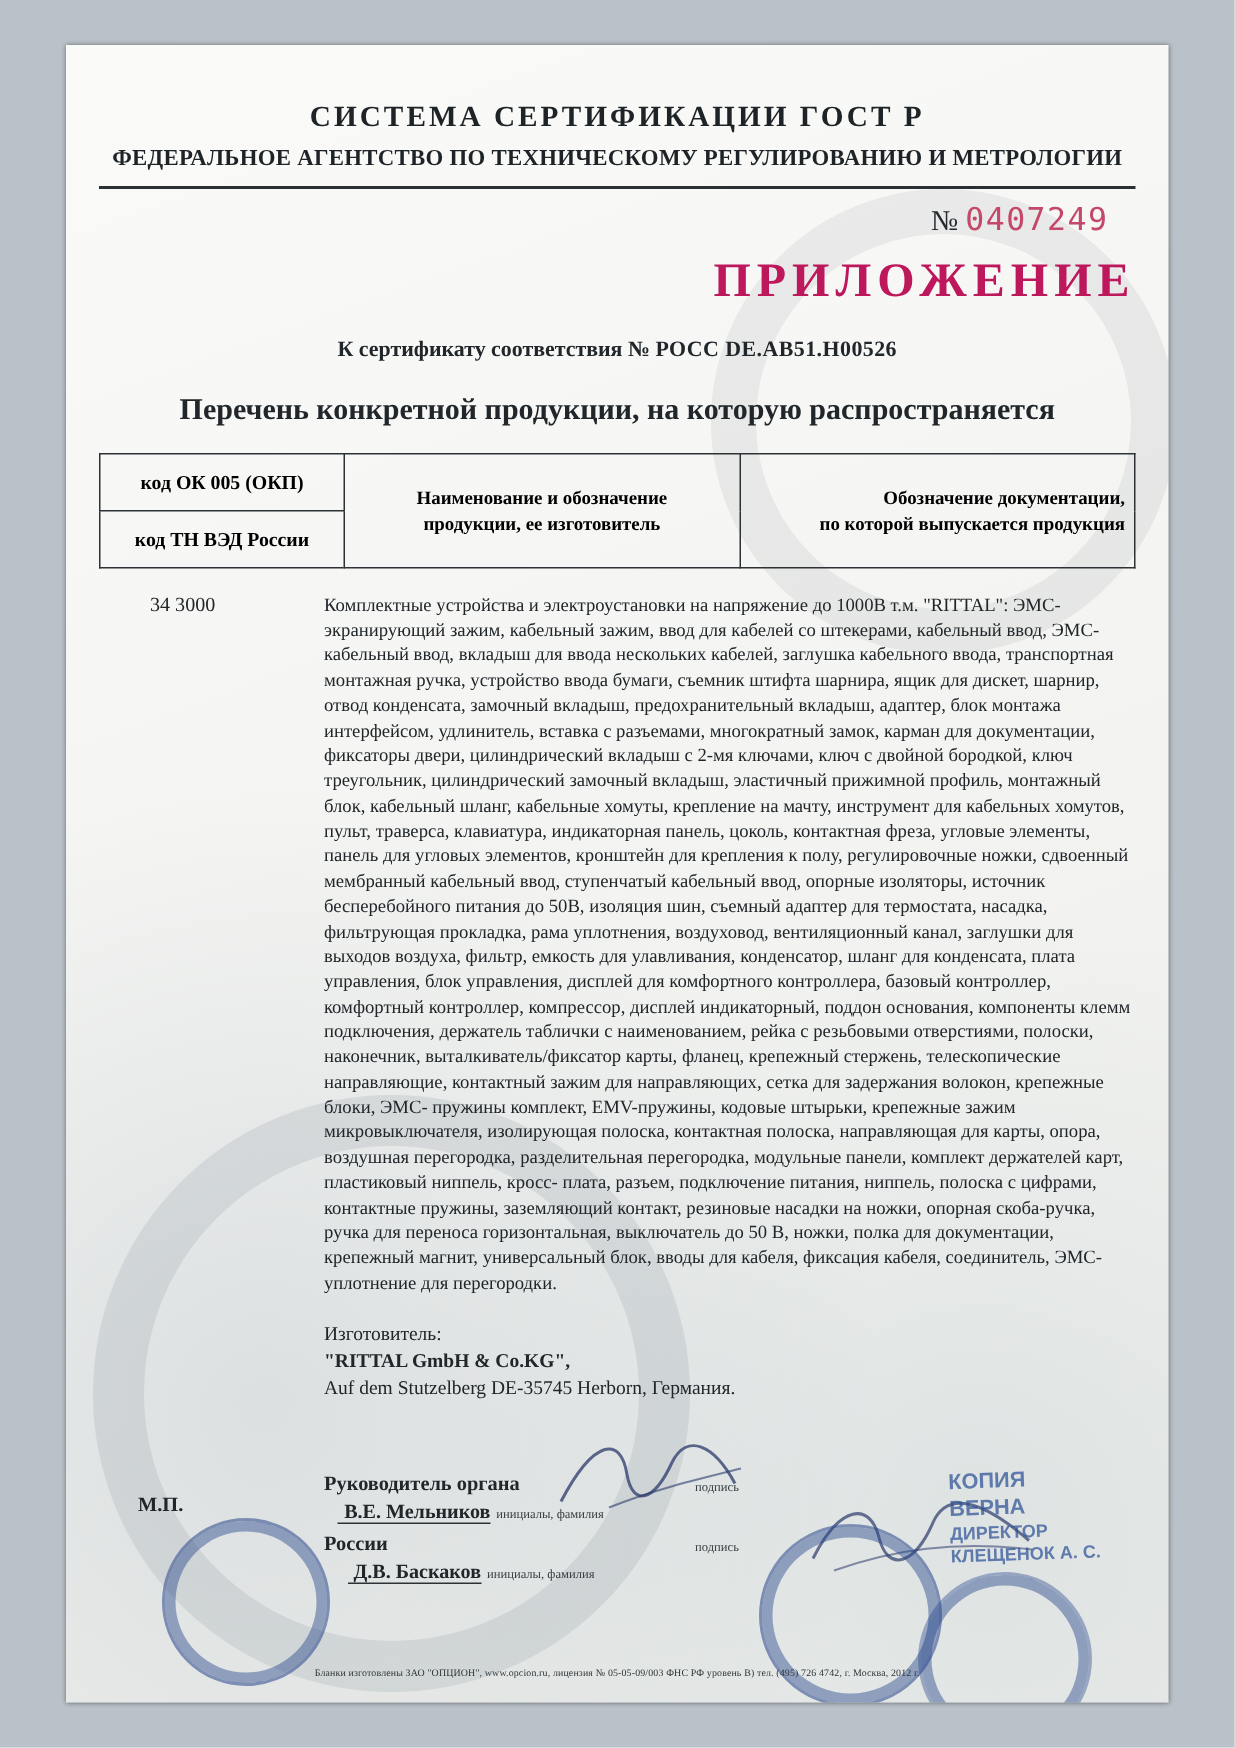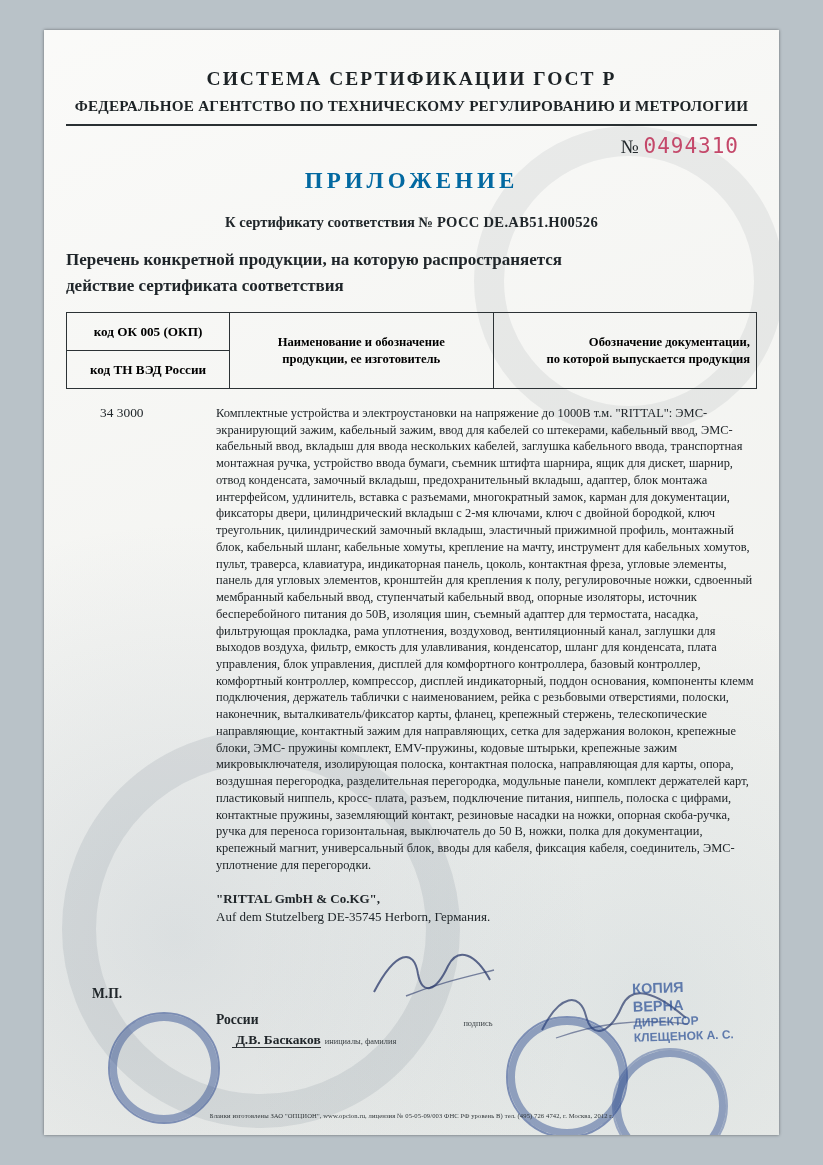--- a/index.html
+++ b/index.html
@@ -48,31 +48,31 @@
   .numline .num{
     position:absolute;right:18px;top:8px;
     font-size:19px;color:#23292c;font-family:"Liberation Serif",serif;
   }
   .numline .numval{
     color:#c4486a;letter-spacing:1px;font-size:21px;
     font-family:"DejaVu Sans Mono", monospace;
   }
 
   .title{
-    text-align:center;font-size:23px;font-weight:bold;letter-spacing:4px;
-    color:#0369a1;margin-top:2px;
+    text-align:right;font-size:32px;font-weight:bold;letter-spacing:4px;
+    color:#be185d;margin-top:2px;
   }
   .subtitle{
     text-align:center;font-size:14.6px;font-weight:bold;color:#20262a;
     margin-top:20px;
   }
   .subtitle .certno{font-weight:bold;letter-spacing:.3px;}
   .subtitle .certno:before{content:"";}
   .lead{
-    font-size:17px;font-weight:bold;color:#20262a;
+    text-align:center;font-size:20px;font-weight:bold;color:#20262a;
     margin-top:16px;line-height:1.5;
   }
 
   
   table.t{
     width:100%;border-collapse:collapse;margin-top:14px;
     table-layout:fixed;
   }
   table.t td{
     border:1.4px solid #2c3235;
@@ -171,34 +171,33 @@
 
     <div class="hdr">
       <div class="l1">СИСТЕМА СЕРТИФИКАЦИИ ГОСТ Р</div>
       <div class="l2">ФЕДЕРАЛЬНОЕ АГЕНТСТВО ПО ТЕХНИЧЕСКОМУ РЕГУЛИРОВАНИЮ И МЕТРОЛОГИИ</div>
       <div class="rule"></div>
     </div>
 
     <div class="numline">
       <div class="num">
         <span>№</span>
-        <span class="numval">0494310</span>
+        <span class="numval">0407249</span>
       </div>
     </div>
 
     <div class="title">ПРИЛОЖЕНИЕ</div>
 
     <div class="subtitle">
       <span>К сертификату соответствия №</span>
       <span class="certno">РОСС DE.АВ51.Н00526</span>
     </div>
 
     <div class="lead">
       <div>Перечень конкретной продукции,  на которую распространяется</div>
-      <div>действие сертификата соответствия</div>
     </div>
 
     <table class="t">
       <tbody>
           <tr>
         <td class="c1 hcell">код ОК 005 (ОКП)</td>
         <td class="c2" rowspan="2">
           <div>Наименование и обозначение</div>
           <div>продукции, ее изготовитель</div>
         </td>
@@ -211,28 +210,40 @@
         <td class="c1 hcell">код ТН ВЭД России</td>
       </tr>
     </tbody>
       </table>
 
     <div class="bodywrap">
       <div class="okp">34 3000</div>
       <div class="prodtext">Комплектные устройства и электроустановки на напряжение до 1000В т.м. "RITTAL": ЭМС-экранирующий зажим, кабельный зажим, ввод для кабелей со штекерами, кабельный ввод, ЭМС-кабельный ввод, вкладыш для ввода нескольких кабелей, заглушка кабельного ввода, транспортная монтажная ручка, устройство ввода бумаги, съемник штифта шарнира, ящик для дискет, шарнир, отвод конденсата, замочный вкладыш, предохранительный вкладыш, адаптер, блок монтажа интерфейсом, удлинитель, вставка с разъемами, многократный замок, карман для документации, фиксаторы двери, цилиндрический вкладыш с 2-мя ключами, ключ с двойной бородкой, ключ треугольник, цилиндрический замочный вкладыш, эластичный прижимной профиль, монтажный блок, кабельный шланг, кабельные хомуты, крепление на мачту, инструмент для кабельных хомутов, пульт, траверса, клавиатура, индикаторная панель, цоколь, контактная фреза, угловые элементы, панель для угловых элементов, кронштейн для крепления к полу, регулировочные ножки, сдвоенный мембранный кабельный ввод, ступенчатый кабельный ввод, опорные изоляторы, источник бесперебойного питания до 50В, изоляция шин, съемный адаптер для термостата, насадка, фильтрующая прокладка, рама уплотнения, воздуховод, вентиляционный канал, заглушки для выходов воздуха, фильтр, емкость для улавливания, конденсатор, шланг для конденсата, плата управления, блок управления, дисплей для комфортного контроллера, базовый контроллер, комфортный контроллер, компрессор, дисплей индикаторный, поддон основания, компоненты клемм подключения, держатель таблички с наименованием, рейка с резьбовыми отверстиями, полоски, наконечник, выталкиватель/фиксатор карты, фланец, крепежный стержень, телескопические направляющие, контактный зажим для направляющих, сетка для задержания волокон, крепежные блоки, ЭМС- пружины комплект, EMV-пружины, кодовые штырьки, крепежные зажим микровыключателя, изолирующая полоска, контактная полоска, направляющая для карты, опора, воздушная перегородка, разделительная перегородка, модульные панели, комплект держателей карт, пластиковый ниппель, кросс- плата, разъем, подключение питания, ниппель, полоска с цифрами, контактные пружины, заземляющий контакт, резиновые насадки на ножки, опорная скоба-ручка, ручка для переноса горизонтальная, выключатель до 50 В, ножки, полка для документации, крепежный магнит, универсальный блок, вводы для кабеля, фиксация кабеля, соединитель, ЭМС-уплотнение для перегородки.</div>
 
       <div class="maker">
+        <div>Изготовитель:</div>
         <div class="nm">"RITTAL GmbH &amp; Co.KG",</div>
         <div>Auf dem Stutzelberg DE-35745 Herborn, Германия.</div>
       </div>
     </div>
 
     <div class="sig">
       <div class="mp">М.П.</div>
 
+      <div class="row r1">
+        <span class="role">Руководитель органа</span>
+        <span class="lineblk">
+          <span class="ln"></span>
+          <span class="cap">подпись</span>
+        </span>
+        <span class="nameblk">
+          <span class="ln">В.Е. Мельников</span>
+          <span class="cap">инициалы, фамилия</span>
+        </span>
+      </div>
 
       <div class="row r2">
         <span class="role">России</span>
         <span class="lineblk">
           <span class="ln"></span>
           <span class="cap">подпись</span>
         </span>
         <span class="nameblk">
           <span class="ln">Д.В. Баскаков</span>
           <span class="cap">инициалы, фамилия</span>

